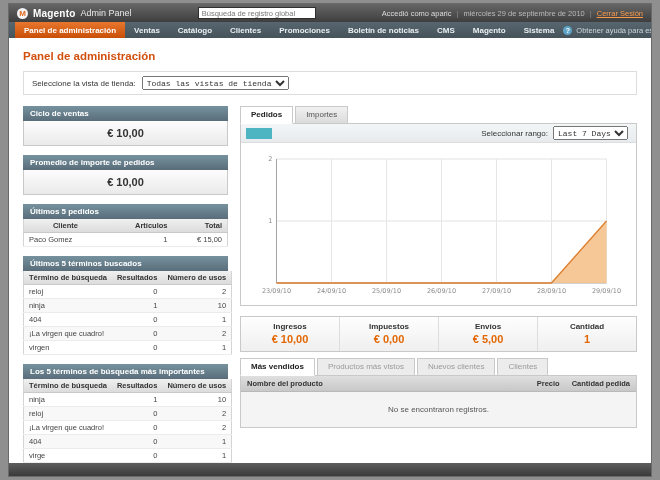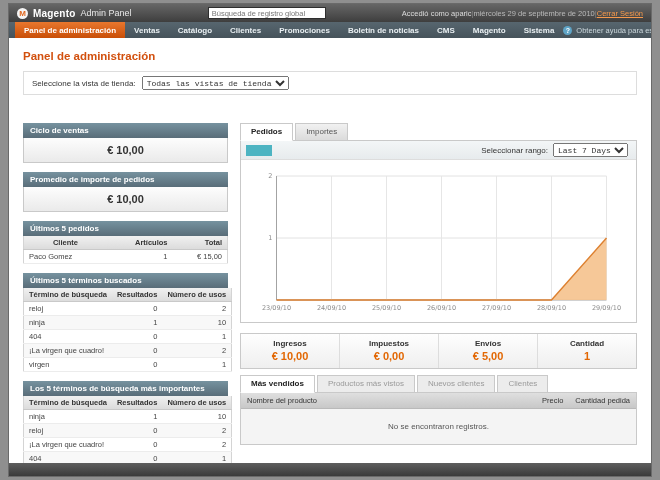--- a/index.html
+++ b/index.html
@@ -8,36 +8,36 @@
   .frame{width:660px;height:480px;padding:3px 8px;background:#8f8f8f}
   .page{width:644px;height:474px;background:#fff;display:flex;flex-direction:column;border:1px solid #6a6a6a;overflow:hidden}
 
   
   .topbar{height:18px;flex:none;background:linear-gradient(#666,#3e3e3e);display:flex;align-items:center;padding:0 8px;gap:5px;color:#fff}
   .logo{width:11px;height:11px;border-radius:50%;background:#f5f5f5;color:#e06820;font-size:8px;font-weight:bold;display:flex;align-items:center;justify-content:center;flex:none}
   .brand-bold{font-size:10px;font-weight:bold;letter-spacing:.2px}
   .brand-rest{font-size:9px;color:#e8e8e8}
   .search-wrap{flex:1;display:flex;justify-content:center}
   .search-input{width:118px;height:12px;font-size:7.5px;border:1px solid #2e2e2e;padding:0 3px;color:#777;font-family:inherit;background:#fff}
-  .session{display:flex;align-items:center;font-size:7.5px;color:#ddd;white-space:nowrap}
+  .session{display:flex;align-items:center;gap:5px;font-size:7.5px;color:#ddd;white-space:nowrap}
   .session .sep{color:#888}
   .session .date{color:#b9b9b9}
   .logout{color:#f79a4c;text-decoration:underline;cursor:pointer}
 
   
   .mainnav{height:16px;flex:none;background:linear-gradient(#57666f,#46535b);display:flex;align-items:stretch;padding:0 0 0 6px}
   .nav-item{display:flex;align-items:center;padding:0 9px;font-size:8px;font-weight:bold;color:#e9eff2;cursor:pointer;white-space:nowrap}
   .nav-item.active{background:linear-gradient(#e8772e,#c94f07);color:#fff}
   .nav-help{margin-left:auto;display:flex;align-items:center;gap:4px;color:#ccd7dc;font-size:7.5px;padding-right:10px;cursor:pointer;white-space:nowrap}
   .help-icon{width:9px;height:9px;border-radius:50%;background:#5fa4c6;color:#fff;font-size:7px;font-weight:bold;display:flex;align-items:center;justify-content:center}
 
   
   .content{flex:1;background:#fff;padding:6px 14px 0;overflow:hidden}
   .page-title{color:#d2500e;font-size:11.5px;font-weight:bold;margin:6px 0 9px}
-  .store-switcher{border:1px solid #ddd;background:#fff;padding:4px 8px;font-size:8px;color:#333;display:flex;align-items:center;gap:6px;margin-bottom:28px}
+  .store-switcher{border:1px solid #ddd;background:#fff;padding:4px 8px;font-size:8px;color:#333;display:flex;align-items:center;gap:6px;margin-bottom:11px}
   select{font-size:8px;height:14px;font-family:Liberation Mono, monospace;color:#333}
 
   .dash{display:flex;gap:12px;align-items:flex-start}
   .col-left{width:205px;flex:none;display:flex;flex-direction:column;gap:9px}
   .col-right{flex:1;min-width:0}
 
   .section-head{background:linear-gradient(#76929f,#596d79);color:#fff;font-weight:bold;font-size:8px;padding:3px 7px}
   .value-box{border:1px solid #c9c9c9;border-top:none;background:linear-gradient(#fdfdfd,#eaeaea);text-align:center;font-weight:bold;font-size:11px;color:#333;padding:6px 0}
 
   table.mini{width:100%;border-collapse:collapse;font-size:7.5px;color:#444;border:1px solid #d4d4d4;border-top:none}
@@ -58,21 +58,21 @@
   .chart-wrap{padding:8px 8px 2px}
 
   .stats{display:flex;border:1px solid #c9c9c9;margin-top:10px;background:linear-gradient(#fefefe,#efefef)}
   .stat{flex:1;text-align:center;padding:5px 0 6px;border-left:1px solid #ddd}
   .stat:first-child{border-left:none}
   .stat-label{font-size:8px;font-weight:bold;color:#333}
   .stat-value{font-size:11px;font-weight:bold;color:#e26703;margin-top:2px}
 
   .products{border:1px solid #c9c9c9}
   table.grid{width:100%;border-collapse:collapse;font-size:7.5px}
-  .grid th{background:linear-gradient(#dfdfdf,#c8c8c8);font-weight:normal;text-align:left;padding:3px 6px;color:#333;border-bottom:1px solid #b9b9b9;white-space:nowrap}
+  .grid th{background:linear-gradient(#dfdfdf,#c8c8c8);font-weight:bold;text-align:left;padding:3px 6px;color:#333;border-bottom:1px solid #b9b9b9;white-space:nowrap}
   .grid th.num{text-align:right;width:14%}
   .grid td.empty{background:#f4f4f4;text-align:center;padding:13px 0;color:#555;font-size:8px}
 
   .footer{height:13px;flex:none;background:linear-gradient(#5e5e5e,#3a3a3a);margin-top:auto}
 </style>
 </head>
 <body>
 
 <div class="frame">
   <div class="page">

